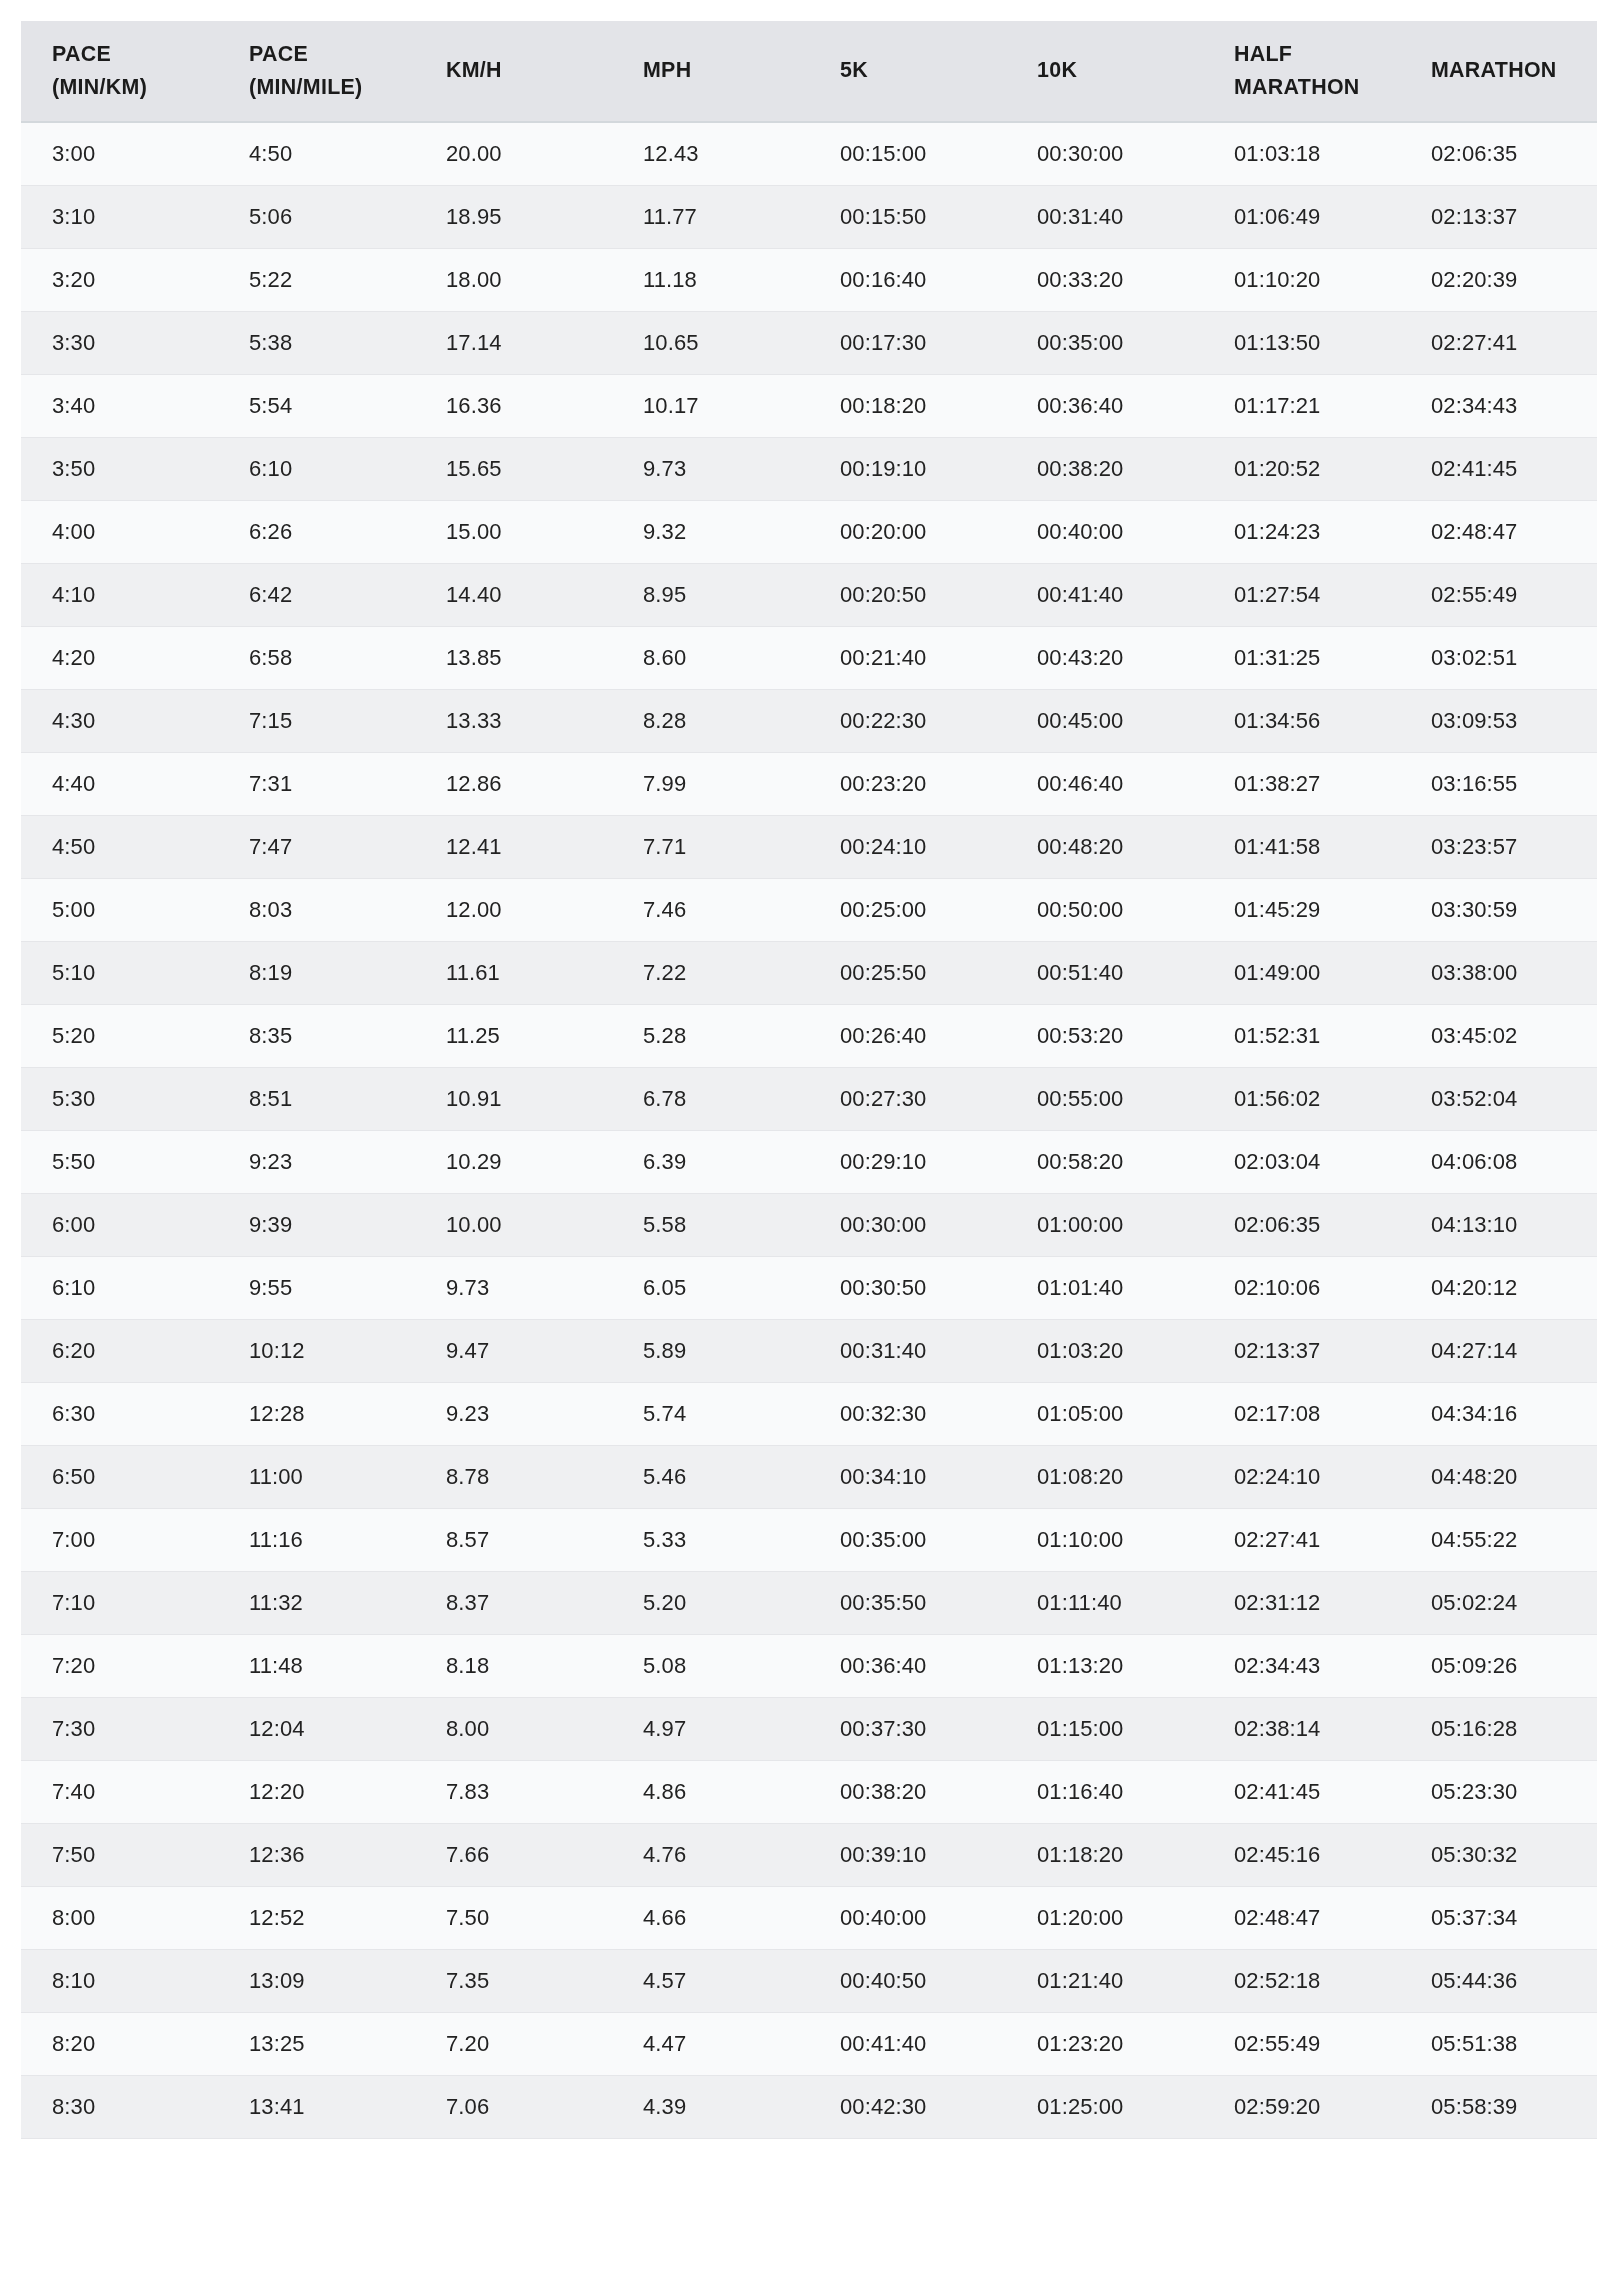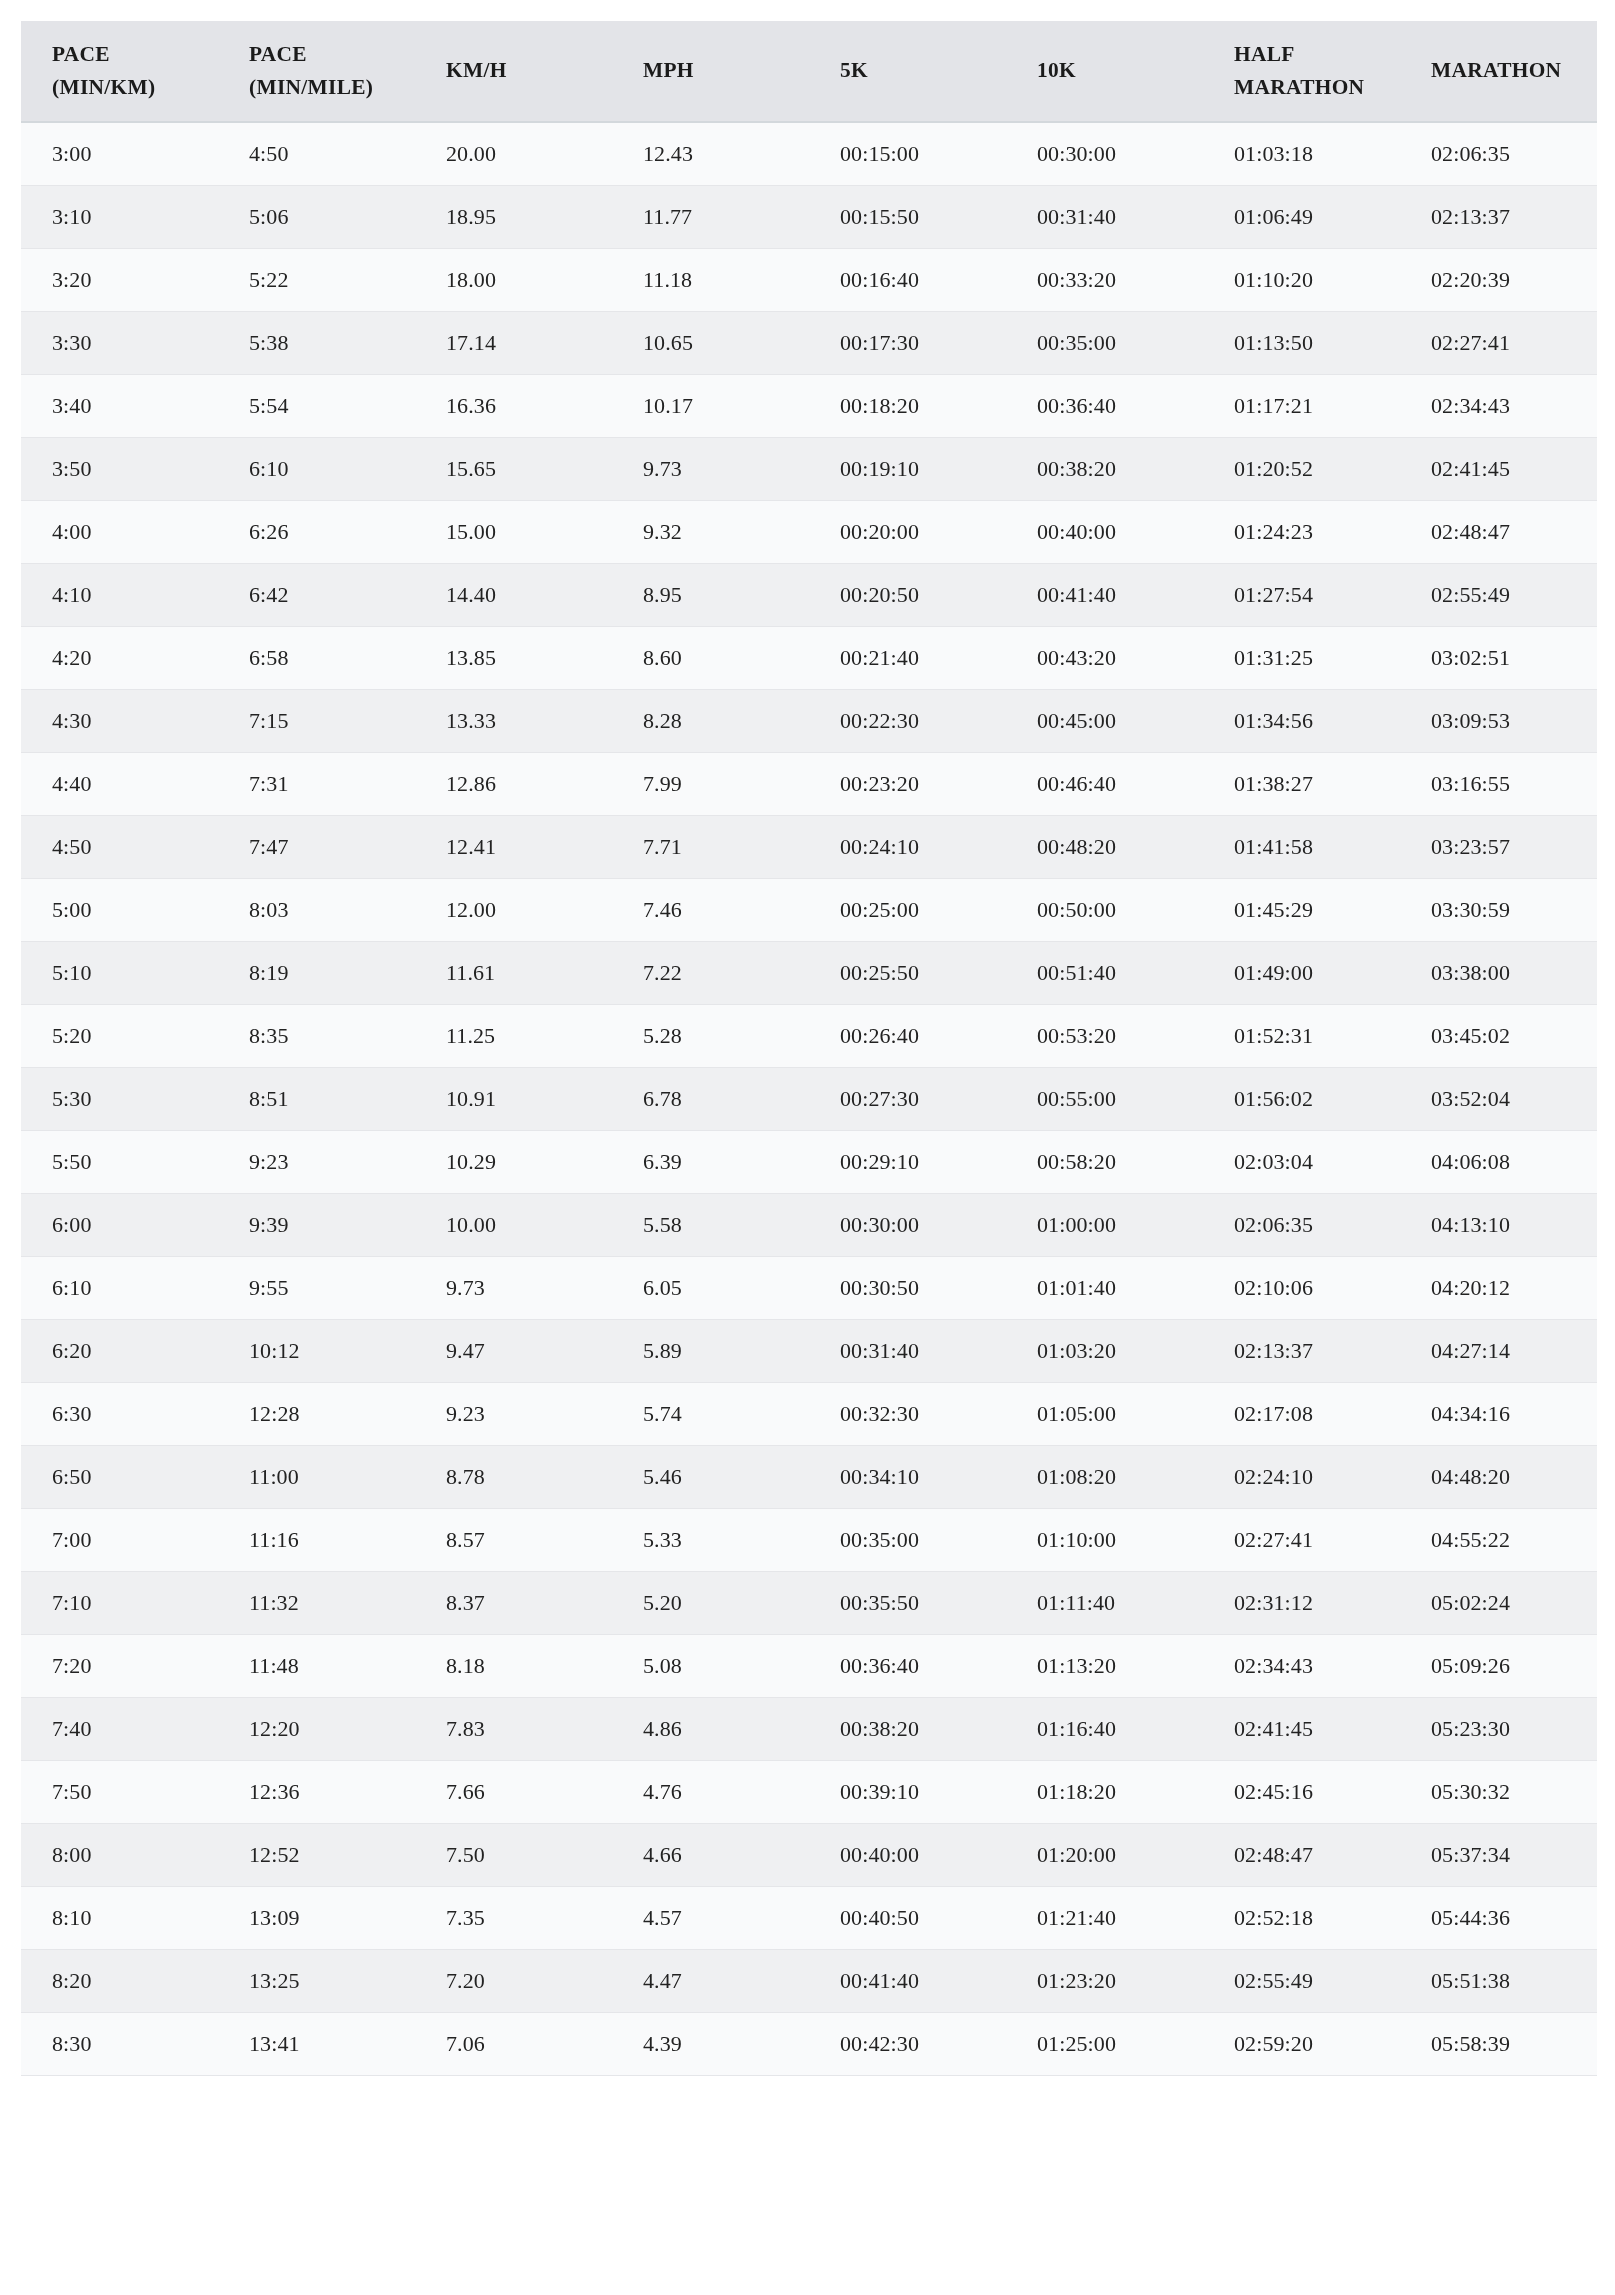--- a/index.html
+++ b/index.html
@@ -11,21 +11,21 @@
     --row-even-bg:#eff0f2;
     --row-border:#e5e6e9;
     --cell-text:#222222;
   }
   html,body{margin:0;padding:0;background:var(--page-bg);}
   .page{
     position:relative;
     width:1616px;
     height:2295px;
     background:var(--page-bg);
-    font-family:Liberation Serif, serif;
+    font-family:Liberation Sans, sans-serif;
     overflow:hidden;
   }
   table.pace-table{
     position:absolute;
     left:21px;
     top:21px;
     width:1574px;
     border-collapse:collapse;
     table-layout:fixed;
   }
@@ -324,20 +324,30 @@
           <td>7:20</td>
           <td>11:48</td>
           <td>8.18</td>
           <td>5.08</td>
           <td>00:36:40</td>
           <td>01:13:20</td>
           <td>02:34:43</td>
           <td>05:09:26</td>
         </tr>
         <tr>
+          <td>7:30</td>
+          <td>12:04</td>
+          <td>8.00</td>
+          <td>4.97</td>
+          <td>00:37:30</td>
+          <td>01:15:00</td>
+          <td>02:38:14</td>
+          <td>05:16:28</td>
+        </tr>
+        <tr>
           <td>7:40</td>
           <td>12:20</td>
           <td>7.83</td>
           <td>4.86</td>
           <td>00:38:20</td>
           <td>01:16:40</td>
           <td>02:41:45</td>
           <td>05:23:30</td>
         </tr>
         <tr>

